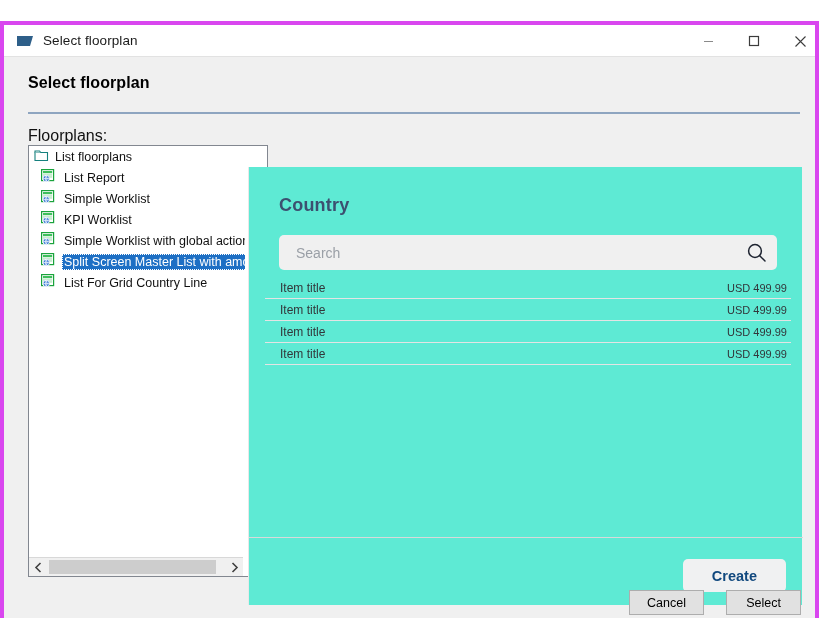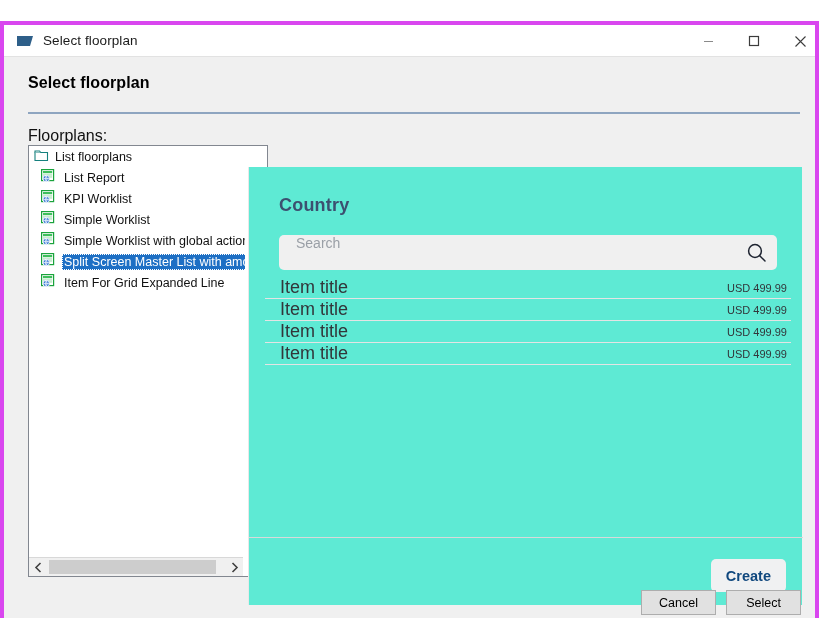--- a/index.html
+++ b/index.html
@@ -216,21 +216,21 @@
 
   .pv-search {
     position: absolute;
     left: 30px;
     top: 68px;
     width: 498px;
     height: 35px;
     background: #f0f0f0;
     border-radius: 5px;
     display: flex;
-    align-items: flex-start;
+    align-items: center;
   }
   .pv-search-input {
     flex: 1;
     border: none;
     outline: none;
     background: transparent;
     font-family: "Liberation Sans", sans-serif;
     font-size: 14px;
     color: #32363a;
     padding-left: 17px;
@@ -252,21 +252,21 @@
   }
   .pv-row {
     height: 22px;
     display: flex;
     align-items: center;
     justify-content: space-between;
     border-bottom: 1px solid #e4e4e4;
     padding: 0 4px 0 15px;
   }
   .pv-row .rt {
-    font-size: 18px;
+    font-size: 12px;
     color: #32363a;
   }
   .pv-row .rv {
     font-size: 11px;
     color: #32363a;
   }
 
   .pv-divider {
     position: absolute;
     left: 0;
@@ -275,38 +275,38 @@
     height: 1px;
     background: #d9d9d9;
   }
 
   .pv-create {
     position: absolute;
     right: 16px;
     top: 392px;
     min-width: 72px;
     height: 33px;
-    padding: 0 15px;
+    padding: 0 29px;
     background: #f0f1f2;
     border: none;
     border-radius: 5px;
     font-family: "Liberation Sans", sans-serif;
     font-size: 14.5px;
     font-weight: bold;
     color: #10487e;
     cursor: pointer;
   }
 
   
   .footer {
     position: absolute;
     right: 22px;
     top: 533px;
     display: flex;
-    gap: 10px;
+    gap: 22px;
     border-radius: 11px;
   }
   .footer-btn {
     width: 75px;
     height: 25px;
     background: #e1e1e1;
     border: 1px solid #adadad;
     font-family: "Liberation Sans", sans-serif;
     font-size: 12.5px;
     color: #000000;
@@ -382,35 +382,35 @@
           <span class="icon-page">
             <svg width="15" height="14" viewBox="0 0 15 14">
               <rect x="0.6" y="0.6" width="12" height="11" fill="#ffffff" stroke="#1aa33c" stroke-width="1.2"></rect>
               <rect x="2" y="2" width="9.2" height="2.2" fill="#3fbf5c"></rect>
               <rect x="2" y="5.4" width="9.2" height="1.1" fill="#9fe0ac"></rect>
               <rect x="2" y="7.4" width="9.2" height="1.1" fill="#9fe0ac"></rect>
               <circle cx="5.2" cy="9.6" r="3.3" fill="#3a7bd5" stroke="#ffffff" stroke-width="0.9"></circle>
               <path d="M2.2,9.6 L8.2,9.6 M5.2,6.6 Q7,9.6 5.2,12.6 M5.2,6.6 Q3.4,9.6 5.2,12.6" fill="none" stroke="#ffffff" stroke-width="0.7"></path>
             </svg>
           </span>
-          <span class="lbl">KPI Worklist</span>
+          <span class="lbl">Simple Worklist</span>
         </div>
 
         <div class="tree-item">
           <span class="icon-page">
             <svg width="15" height="14" viewBox="0 0 15 14">
               <rect x="0.6" y="0.6" width="12" height="11" fill="#ffffff" stroke="#1aa33c" stroke-width="1.2"></rect>
               <rect x="2" y="2" width="9.2" height="2.2" fill="#3fbf5c"></rect>
               <rect x="2" y="5.4" width="9.2" height="1.1" fill="#9fe0ac"></rect>
               <rect x="2" y="7.4" width="9.2" height="1.1" fill="#9fe0ac"></rect>
               <circle cx="5.2" cy="9.6" r="3.3" fill="#3a7bd5" stroke="#ffffff" stroke-width="0.9"></circle>
               <path d="M2.2,9.6 L8.2,9.6 M5.2,6.6 Q7,9.6 5.2,12.6 M5.2,6.6 Q3.4,9.6 5.2,12.6" fill="none" stroke="#ffffff" stroke-width="0.7"></path>
             </svg>
           </span>
-          <span class="lbl">Simple Worklist</span>
+          <span class="lbl">KPI Worklist</span>
         </div>
 
         <div class="tree-item">
           <span class="icon-page">
             <svg width="15" height="14" viewBox="0 0 15 14">
               <rect x="0.6" y="0.6" width="12" height="11" fill="#ffffff" stroke="#1aa33c" stroke-width="1.2"></rect>
               <rect x="2" y="2" width="9.2" height="2.2" fill="#3fbf5c"></rect>
               <rect x="2" y="5.4" width="9.2" height="1.1" fill="#9fe0ac"></rect>
               <rect x="2" y="7.4" width="9.2" height="1.1" fill="#9fe0ac"></rect>
               <circle cx="5.2" cy="9.6" r="3.3" fill="#3a7bd5" stroke="#ffffff" stroke-width="0.9"></circle>
@@ -439,21 +439,21 @@
           <span class="icon-page">
             <svg width="15" height="14" viewBox="0 0 15 14">
               <rect x="0.6" y="0.6" width="12" height="11" fill="#ffffff" stroke="#1aa33c" stroke-width="1.2"></rect>
               <rect x="2" y="2" width="9.2" height="2.2" fill="#3fbf5c"></rect>
               <rect x="2" y="5.4" width="9.2" height="1.1" fill="#9fe0ac"></rect>
               <rect x="2" y="7.4" width="9.2" height="1.1" fill="#9fe0ac"></rect>
               <circle cx="5.2" cy="9.6" r="3.3" fill="#3a7bd5" stroke="#ffffff" stroke-width="0.9"></circle>
               <path d="M2.2,9.6 L8.2,9.6 M5.2,6.6 Q7,9.6 5.2,12.6 M5.2,6.6 Q3.4,9.6 5.2,12.6" fill="none" stroke="#ffffff" stroke-width="0.7"></path>
             </svg>
           </span>
-          <span class="lbl">Item For Grid Expanded Line</span>
+          <span class="lbl">List For Grid Country Line</span>
         </div>
 
       </div>
 
       <div class="tree-hscroll">
         <div class="hs-arrow">
           <svg width="9" height="11" viewBox="0 0 9 11">
               <path d="M6.5,1 L2,5.5 L6.5,10" fill="none" stroke="#404040" stroke-width="1.6"></path>
             </svg>
         </div>

